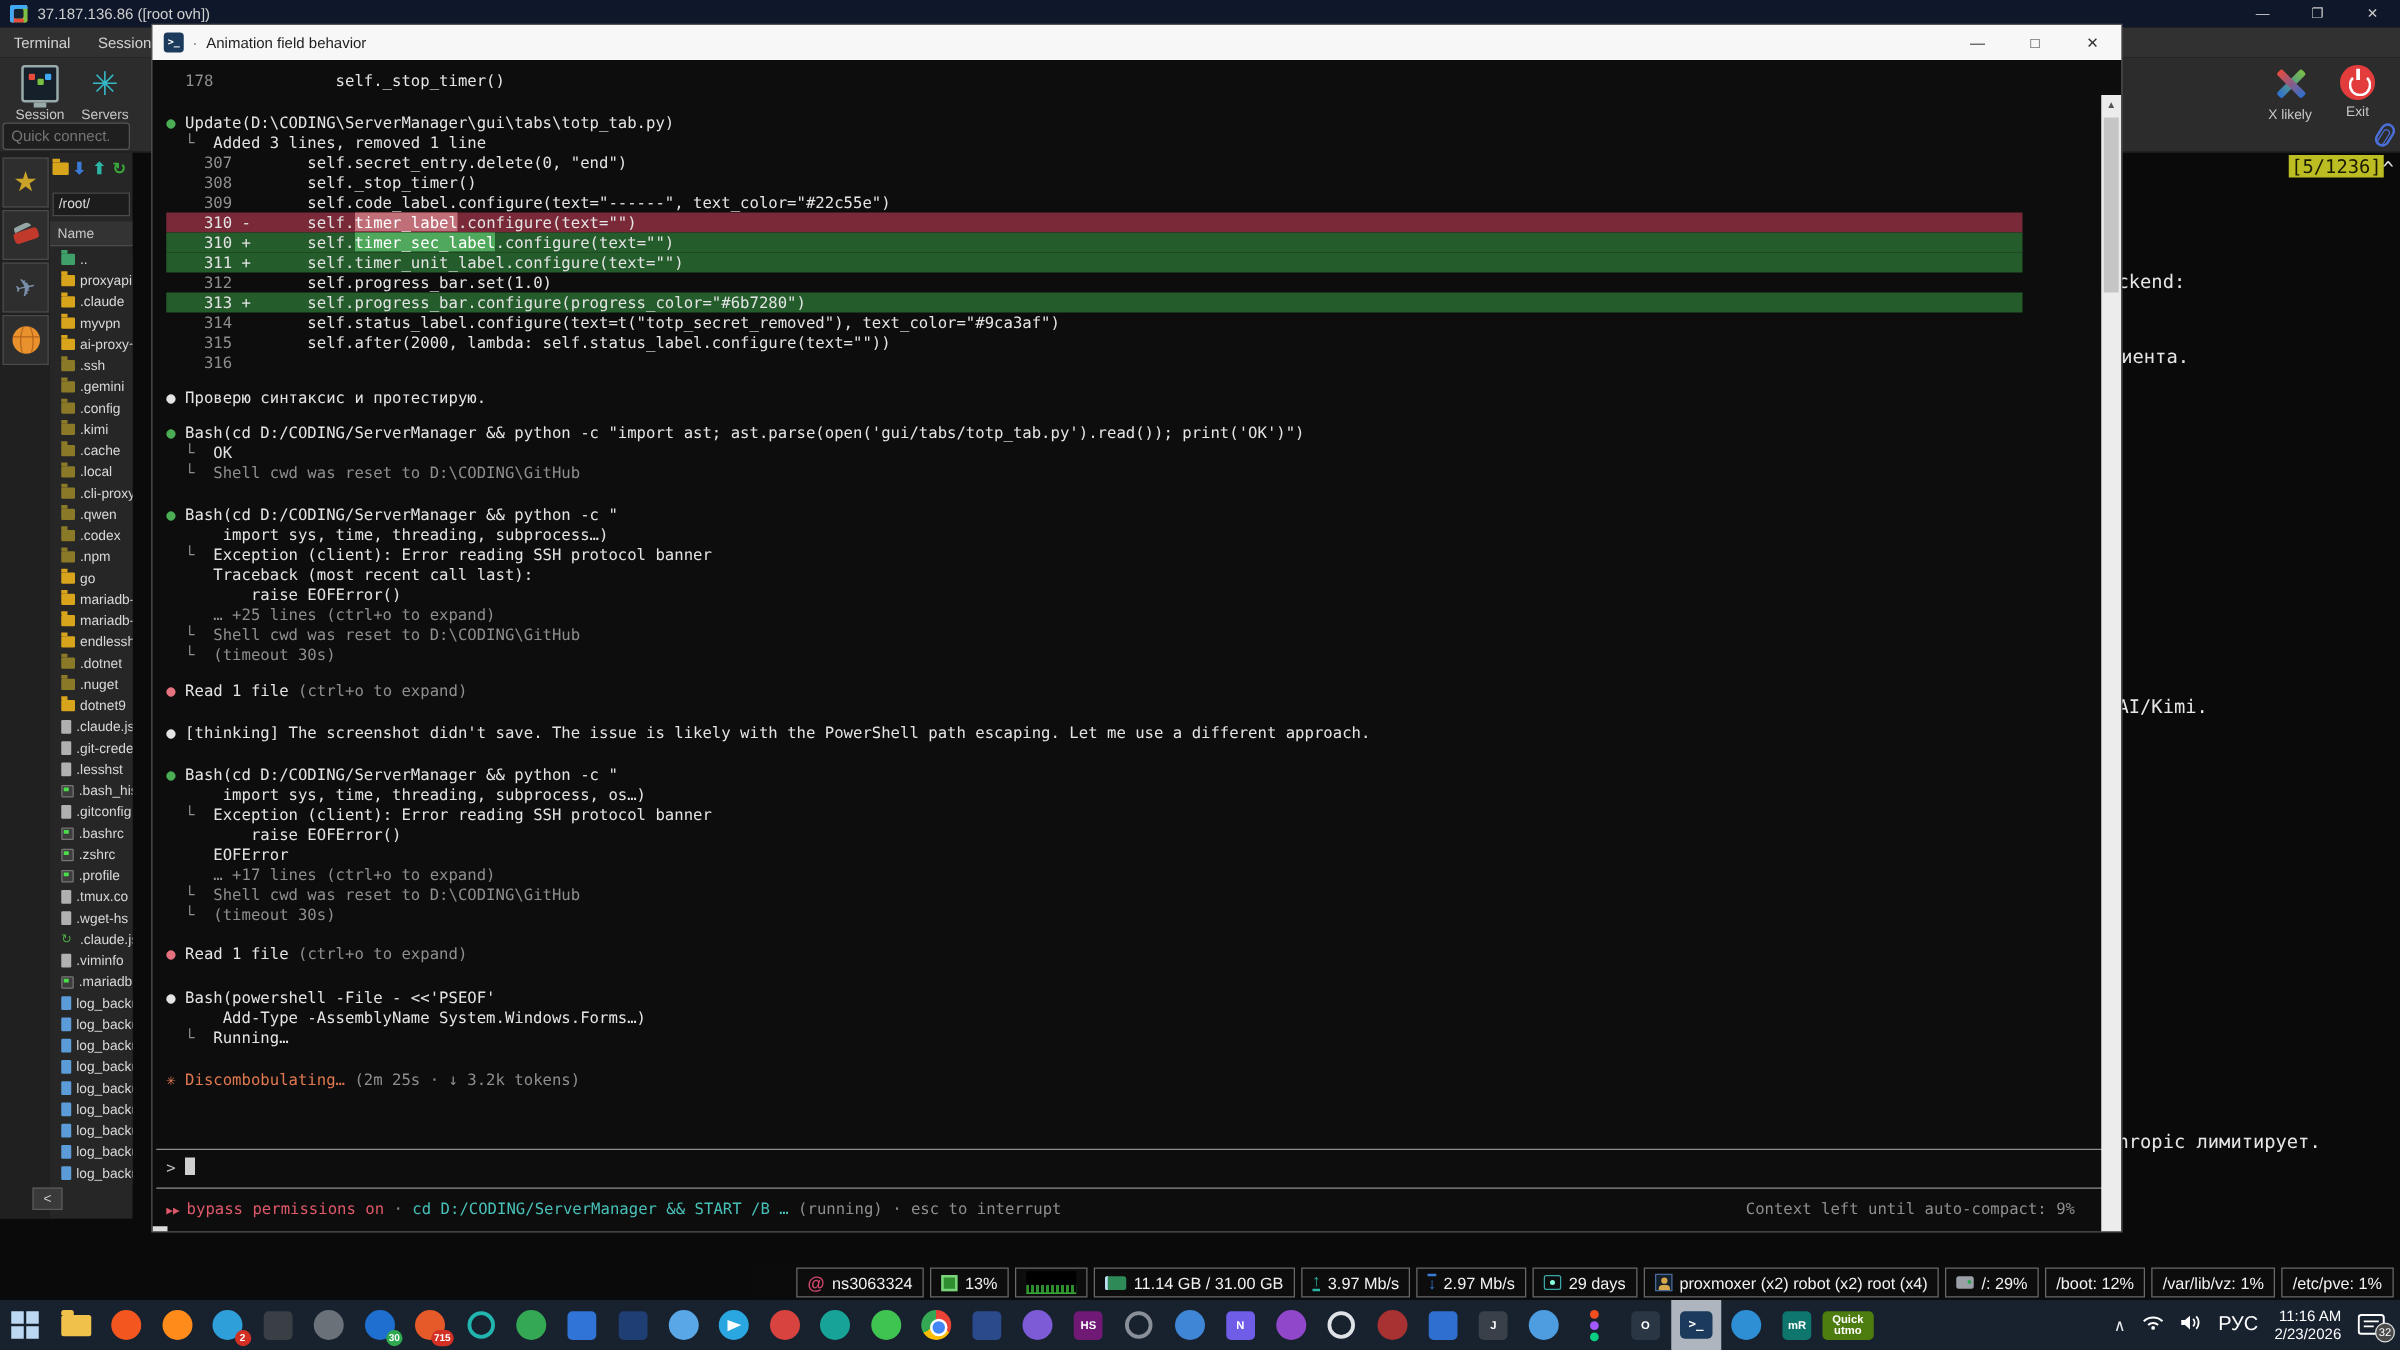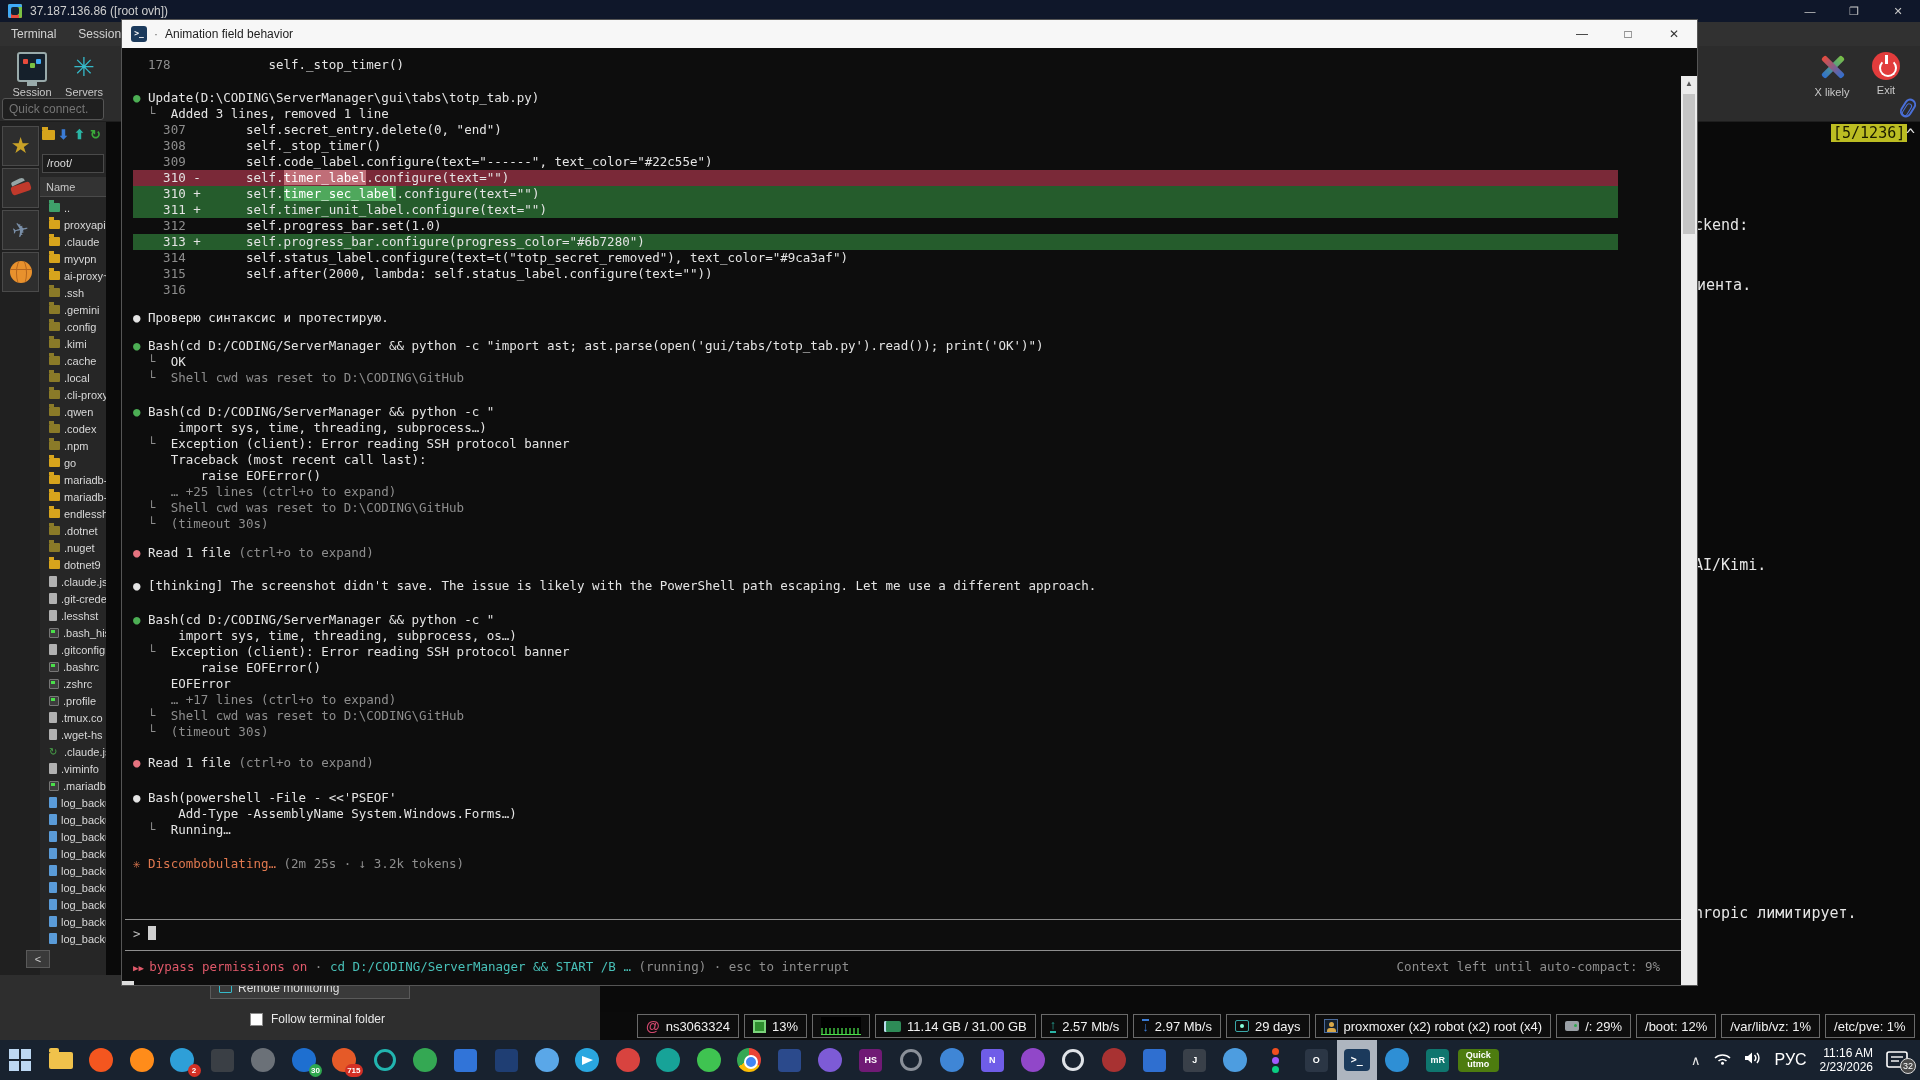--- a/index.html
+++ b/index.html
@@ -422,50 +422,40 @@
         <div class="frag" style="left: 1906px; top: 4px;">^</div>
         <div class="frag" style="left: 1694px; top: 94px;">ckend:</div>
         <div class="frag" style="left: 1697px; top: 154px;">иента.</div>
         <div class="frag" style="left: 1694px; top: 434px;">AI/Kimi.</div>
         <div class="frag" style="left: 1694px; top: 782px;">hropic лимитирует.</div>
       </div>
     <div id="tmux-left" style="left: 642px; top: 859px;"></div>
     <div id="tmux-right" style="left: 1804px; top: 852px;"></div>
   </div>
 
-  <div id="bottom-panel">
-    <div id="remote-btn">
-      <span class="ic-mon"></span>
-      <span>Remote monitoring</span>
-    </div>
-    <div id="follow-row">
-      <div id="follow-box"></div>
-      <div id="follow-label">Follow terminal folder</div>
-    </div>
-  </div>
 
   <div id="statusbar">
       <div class="scell">
         <span class="si-debian">@</span>
         <span>ns3063324</span>
       </div>
       <div class="scell">
         <span class="si-cpu"></span>
         <span>13%</span>
       </div>
       <div class="scell">
         <span class="si-graph"></span>
       </div>
       <div class="scell">
         <span class="si-ram"></span>
         <span>11.14 GB / 31.00 GB</span>
       </div>
       <div class="scell">
         <span class="si-up">↑</span>
-        <span>2.57 Mb/s</span>
+        <span>3.97 Mb/s</span>
       </div>
       <div class="scell">
         <span class="si-down">↓</span>
         <span>2.97 Mb/s</span>
       </div>
       <div class="scell">
         <span class="si-uptime"></span>
         <span>29 days</span>
       </div>
       <div class="scell">

